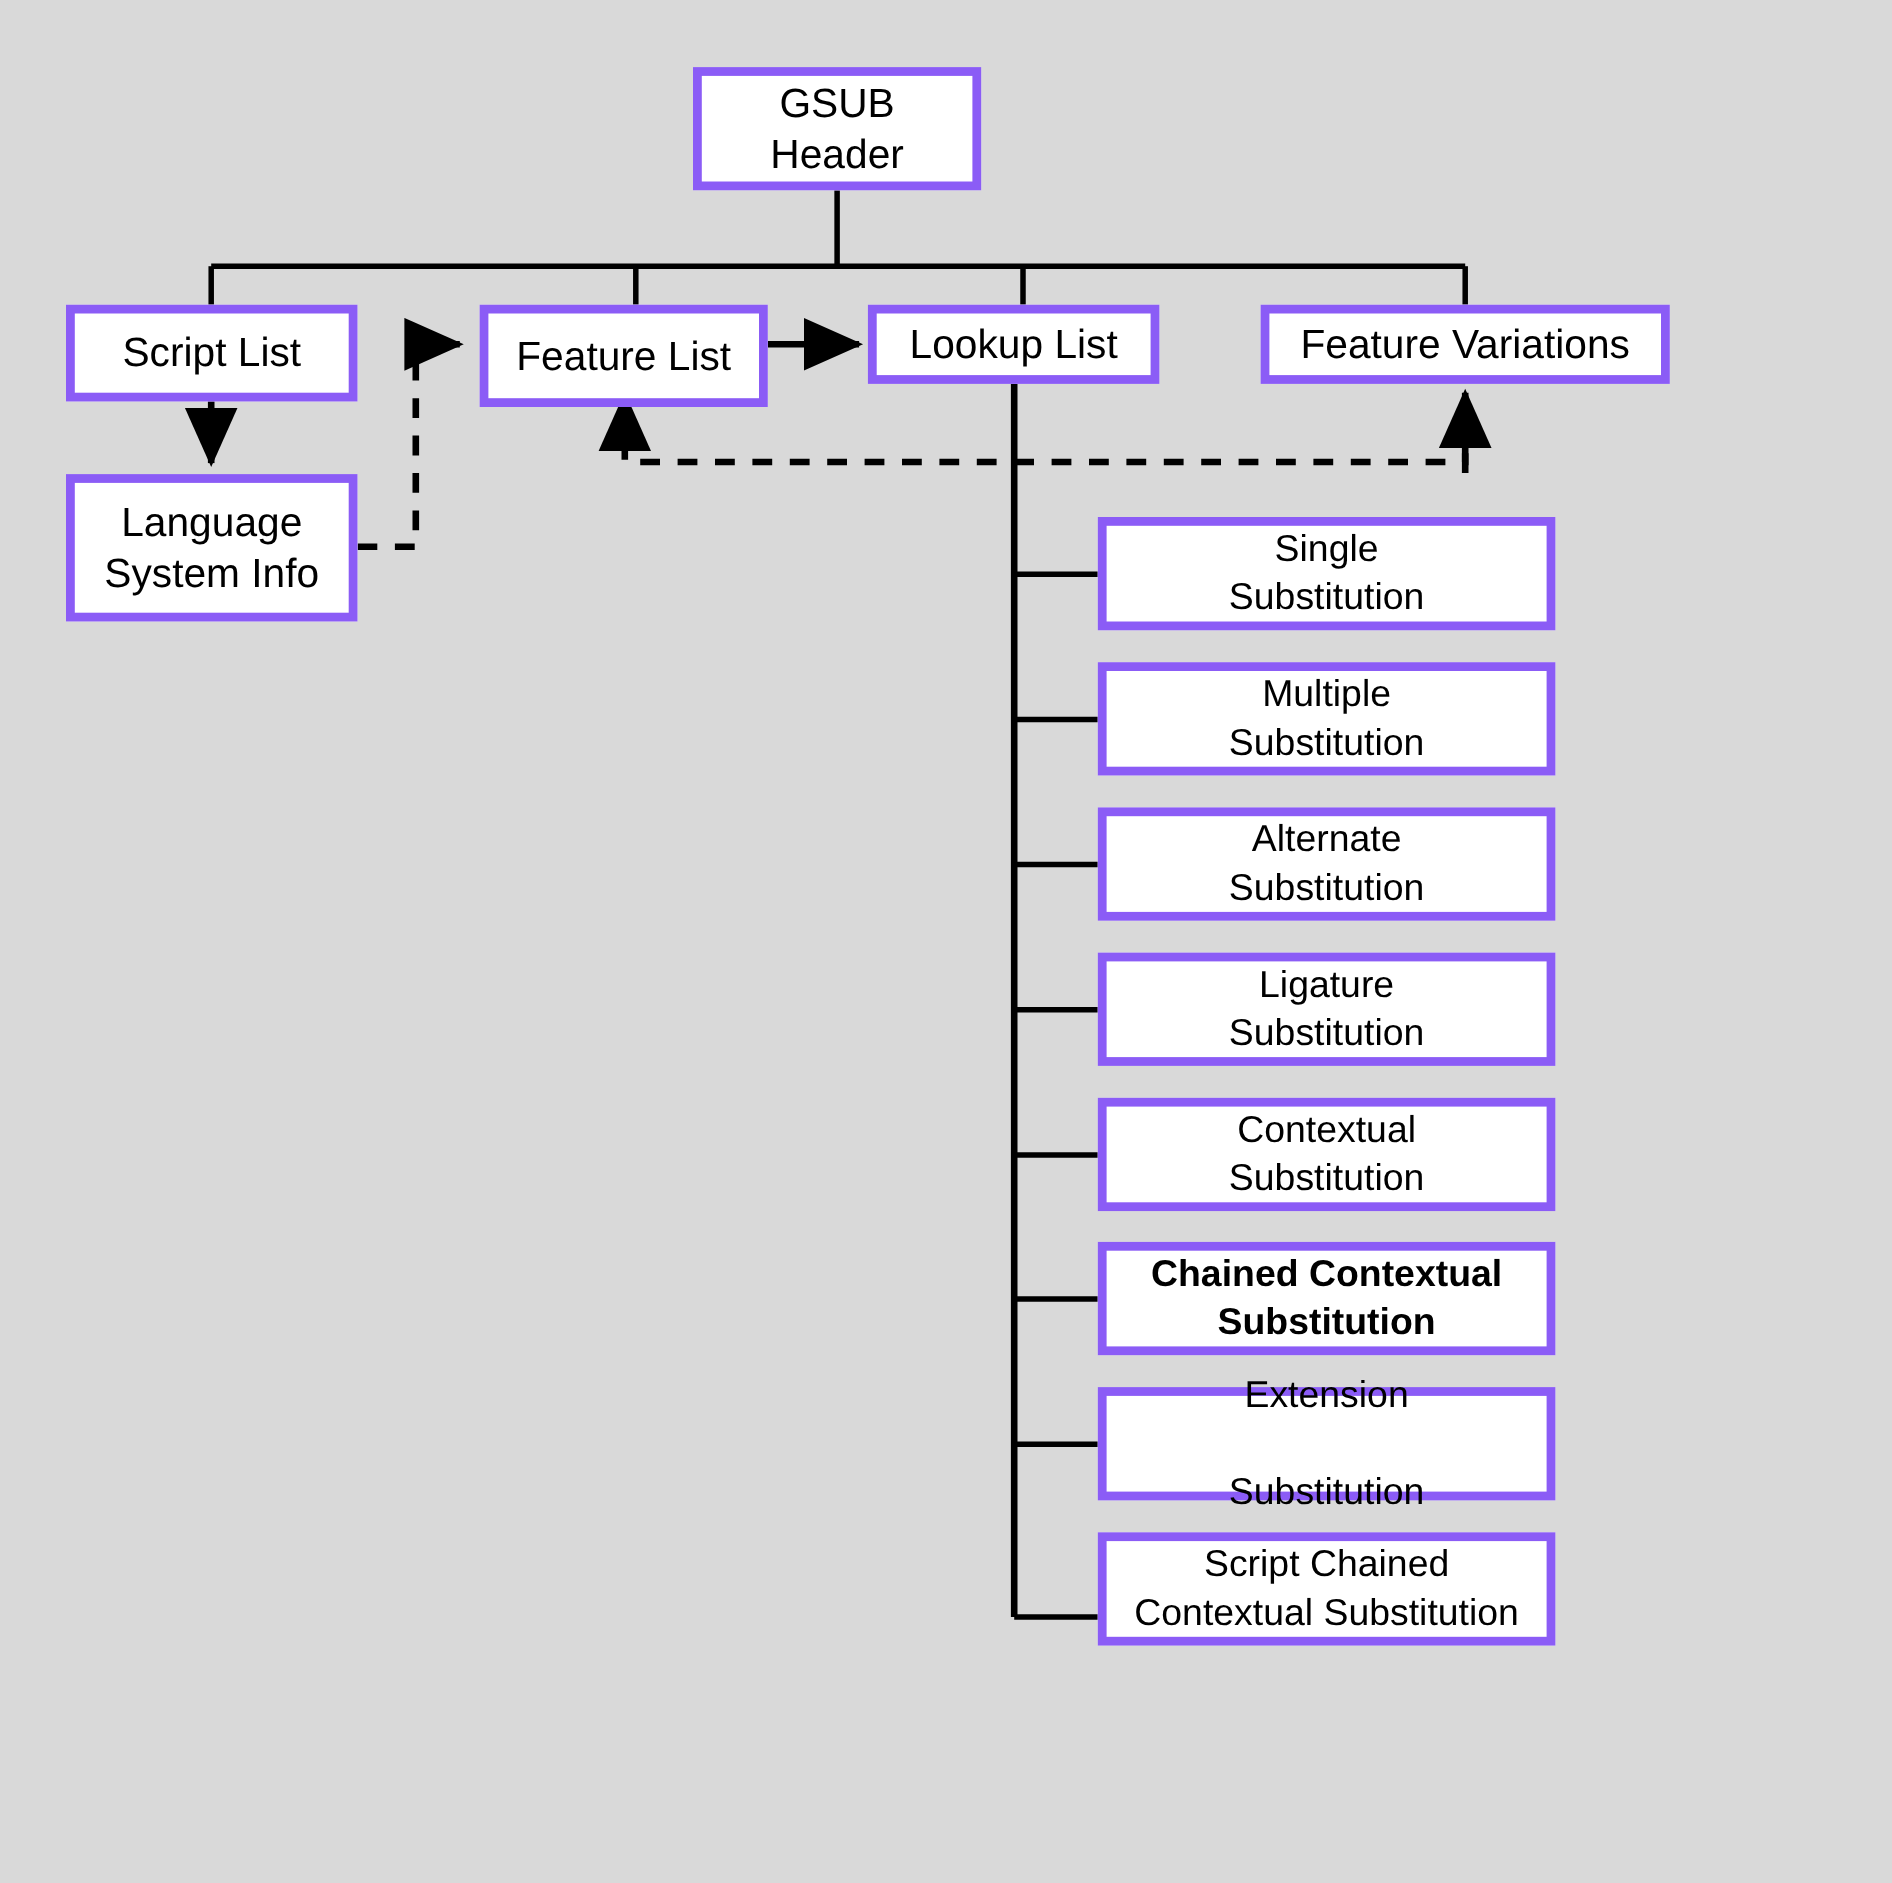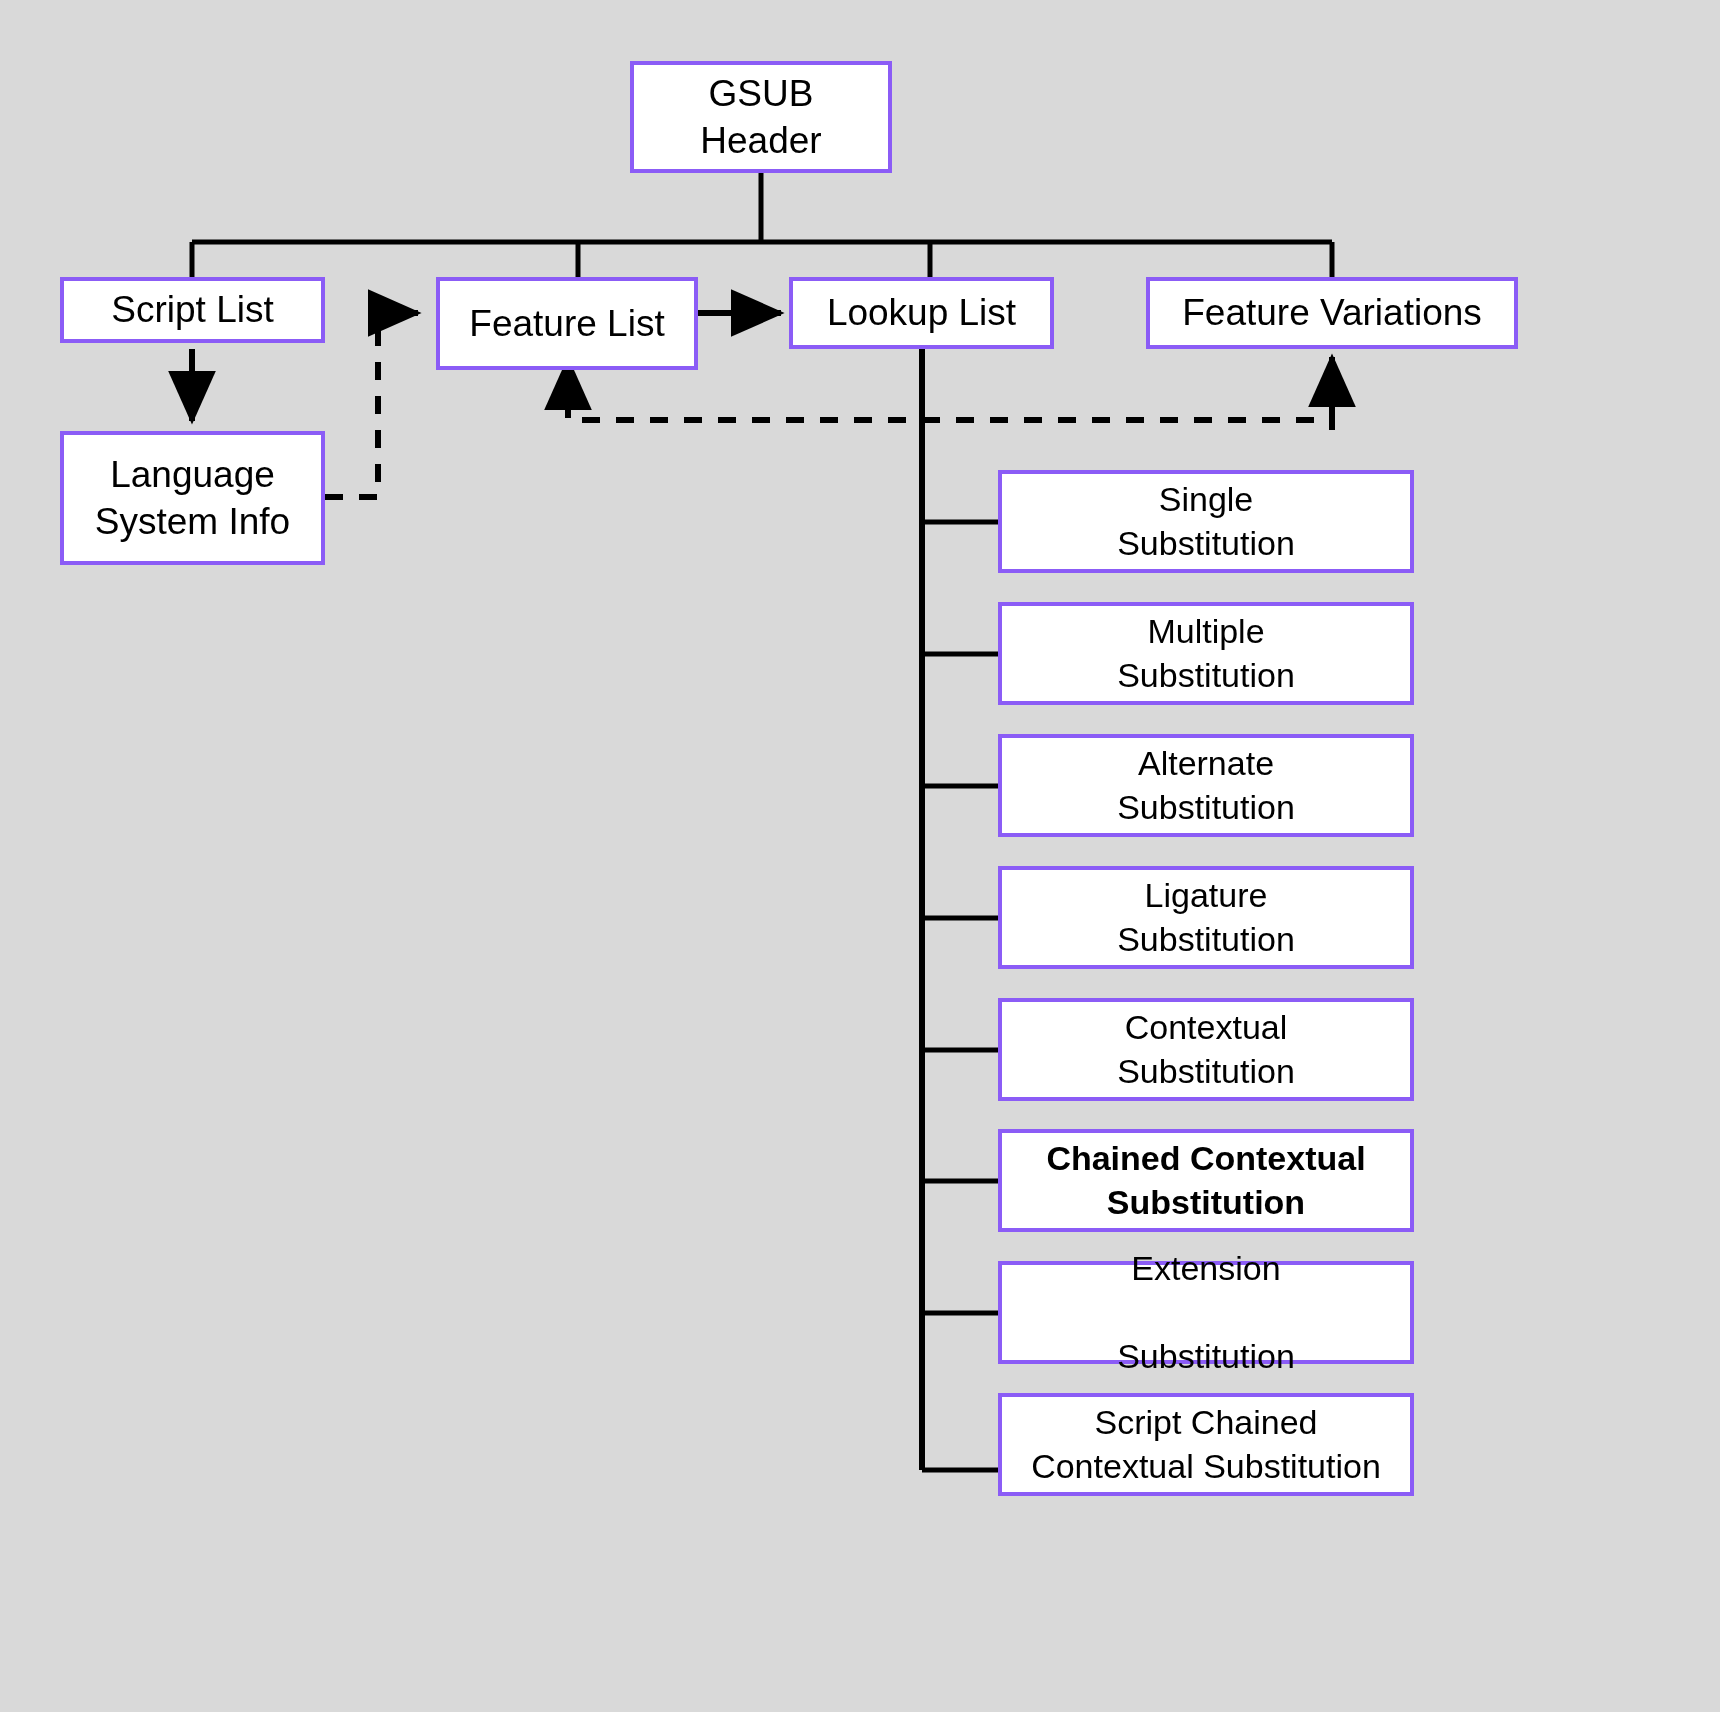--- a/index.html
+++ b/index.html
@@ -25,21 +25,21 @@
     left: 0;
     top: 0;
     width: 1720px;
     height: 1712px;
     pointer-events: none;
   }
   .node {
     position: absolute;
     box-sizing: border-box;
     background: #ffffff;
-    border: 4px solid #8b5cf6;
+    border: 8px solid #8b5cf6;
     display: flex;
     flex-direction: column;
     align-items: center;
     justify-content: center;
     text-align: center;
     color: #000000;
     line-height: 1.28;
     z-index: 3;
   }
   .node .line1, .node .line2 {
@@ -48,21 +48,21 @@
   }
   .node.single-line { justify-content: center; }
 
   
   #node-gsub-header {
     left: 630px; top: 61px; width: 262px; height: 112px;
     font-size: 37px;
   }
   
   #node-script-list {
-    left: 60px; top: 277px; width: 265px; height: 66px;
+    left: 60px; top: 277px; width: 265px; height: 88px;
     font-size: 37px;
   }
   #node-feature-list {
     left: 436px; top: 277px; width: 262px; height: 93px;
     font-size: 37px;
   }
   #node-lookup-list {
     left: 789px; top: 277px; width: 265px; height: 72px;
     font-size: 37px;
   }

